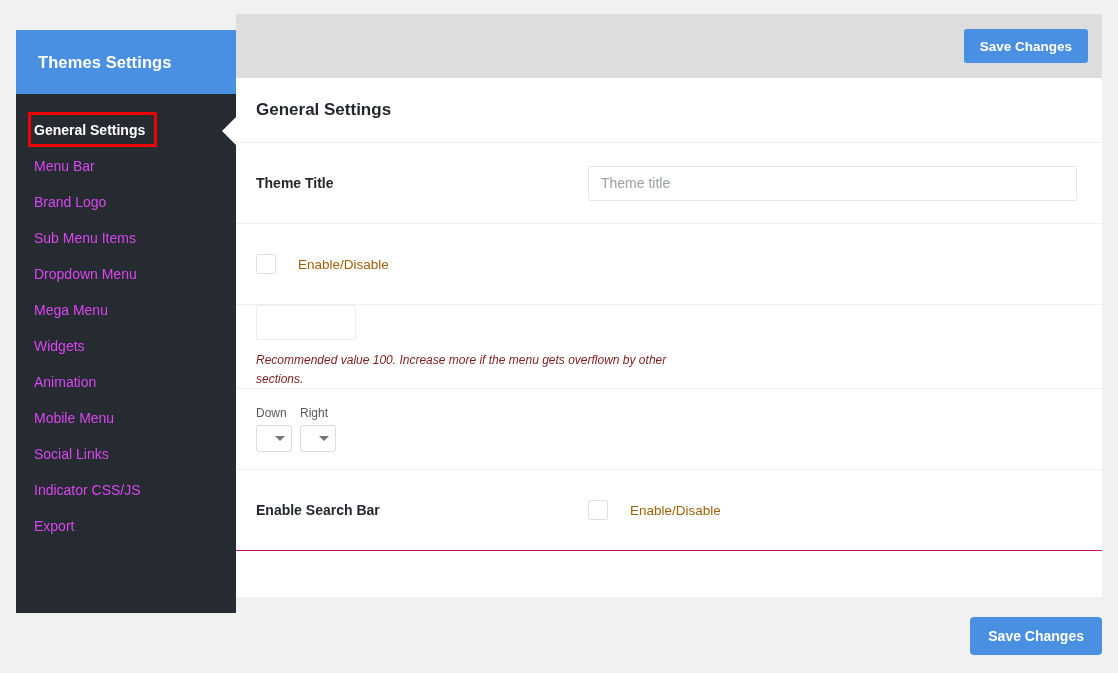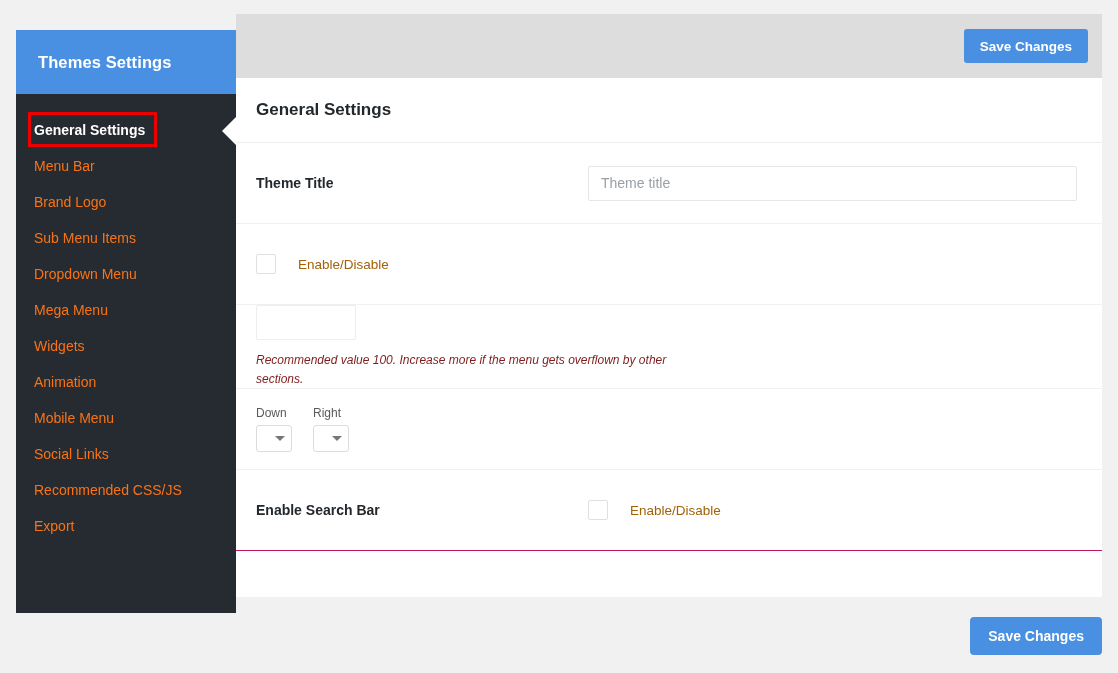--- a/index.html
+++ b/index.html
@@ -49,21 +49,21 @@
   }
   .sidebar-nav {
     padding-top: 18px;
   }
   .nav-item {
     height: 36px;
     display: flex;
     align-items: center;
     padding-left: 18px;
     box-sizing: border-box;
-    color: #f97316;
+    color: #d946ef;
     font-size: 14px;
     position: relative;
     cursor: pointer;
   }
   .nav-item.active {
     color: #ffffff;
     font-weight: bold;
   }
   
   .nav-item.active::before {
@@ -221,21 +221,21 @@
     margin-top: 11px;
     font-size: 12px;
     font-style: italic;
     color: #7f1d1d;
     line-height: 1.55;
     max-width: 450px;
   }
 
   .selects {
     display: flex;
-    gap: 21px;
+    gap: 8px;
   }
   .select-group {
     display: flex;
     flex-direction: column;
   }
   .select-caption {
     font-size: 12px;
     color: #5a5a5a;
     margin-bottom: 5px;
   }
@@ -319,21 +319,21 @@
       <div class="nav-item">
         <span>Animation</span>
       </div>
       <div class="nav-item">
         <span>Mobile Menu</span>
       </div>
       <div class="nav-item">
         <span>Social Links</span>
       </div>
       <div class="nav-item">
-        <span>Recommended CSS/JS</span>
+        <span>Indicator CSS/JS</span>
       </div>
       <div class="nav-item">
         <span>Export</span>
       </div>
     </div>
     <div class="nav-pointer"></div>
   </div>
 
   <div class="right-col">
 

